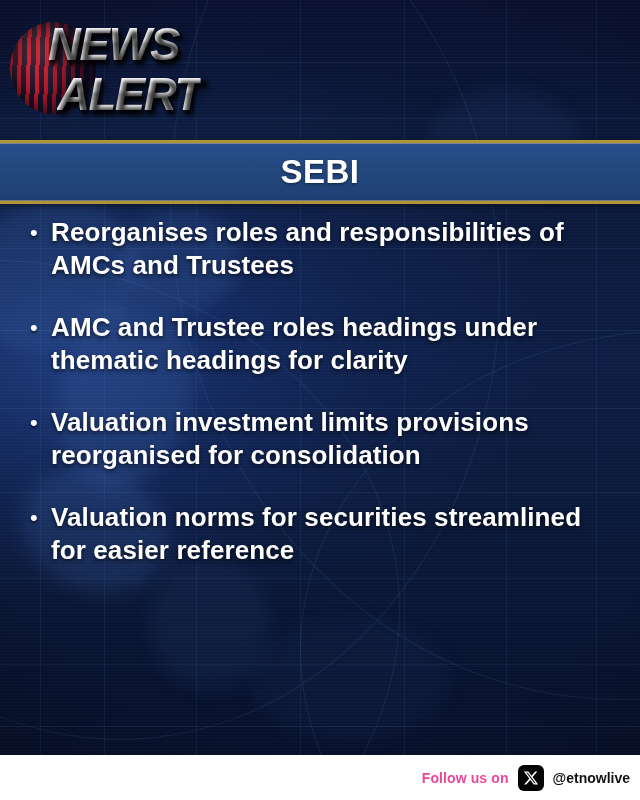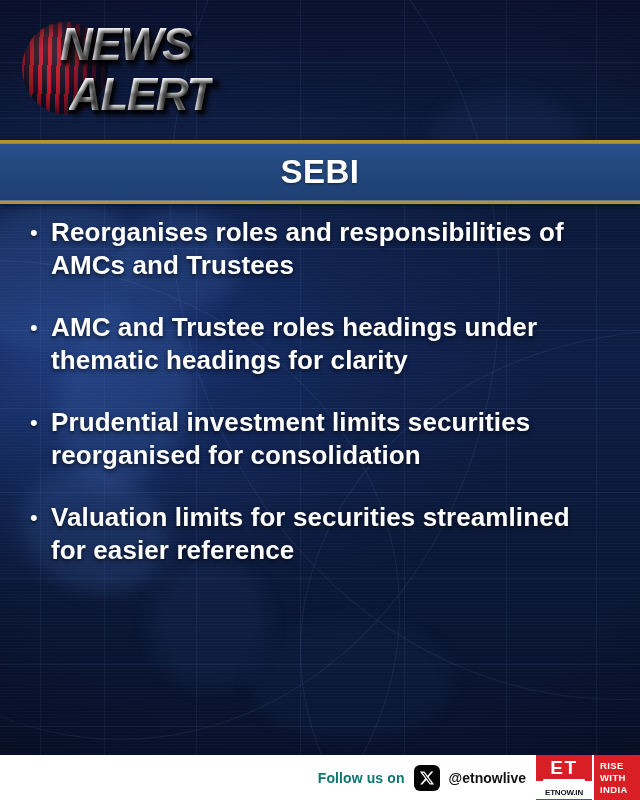--- a/index.html
+++ b/index.html
@@ -45,21 +45,21 @@
     position:absolute; inset:0;
     background:repeating-linear-gradient(180deg, rgba(255,255,255,0.018) 0px, rgba(255,255,255,0.018) 1px, rgba(0,0,0,0) 1px, rgba(0,0,0,0) 3px);
     pointer-events:none;
   }
   .vig {
     position:absolute; inset:0; pointer-events:none;
     background:radial-gradient(ellipse 110% 85% at 50% 45%, rgba(0,0,0,0) 55%, rgba(0,0,0,0.42) 100%);
   }
 
   
-  #logo { position:absolute; left:22px; top:14px; width:200px; height:112px; }
+  #logo { position:absolute; left:10px; top:14px; width:200px; height:112px; }
   .globe {
     position:absolute; left:0; top:8px; width:86px; height:92px;
     border-radius:50%;
     background:
       repeating-linear-gradient(92deg,
         #c0182a 0px, #c0182a 4px,
         #17142b 4px, #17142b 9px);
     box-shadow:inset -14px 0 22px rgba(6,10,28,0.85), inset 8px 0 14px rgba(0,0,0,0.35);
     overflow:hidden;
   }
@@ -134,21 +134,21 @@
   }
 
   
   #footer {
     position:absolute; left:0; bottom:0; width:640px; height:45px;
     background:#ffffff;
     display:flex; align-items:center; justify-content:flex-end;
   }
   #follow-wrap { display:flex; align-items:center; gap:9px; margin-right:10px; }
   #follow-label {
-    color:#0f766e; font-size:14px; font-weight:bold;
+    color:#ec4899; font-size:14px; font-weight:bold;
     letter-spacing:0.1px;
   }
   #x-icon {
     width:26px; height:26px; border-radius:6px;
     background:#050505;
     display:flex; align-items:center; justify-content:center;
   }
   #handle { color:#111111; font-size:14px; font-weight:bold; }
 
   
@@ -251,50 +251,34 @@
     <div class="bullet">
       <span class="dot">•</span>
       <span class="btext">Reorganises roles and responsibilities of AMCs and Trustees</span>
     </div>
     <div class="bullet">
       <span class="dot">•</span>
       <span class="btext">AMC and Trustee roles headings under thematic headings for clarity</span>
     </div>
     <div class="bullet">
       <span class="dot">•</span>
-      <span class="btext">Prudential investment limits securities reorganised for consolidation</span>
-    </div>
-    <div class="bullet">
-      <span class="dot">•</span>
-      <span class="btext">Valuation limits for securities streamlined for easier reference</span>
+      <span class="btext">Valuation investment limits provisions reorganised for consolidation</span>
+    </div>
+    <div class="bullet">
+      <span class="dot">•</span>
+      <span class="btext">Valuation norms for securities streamlined for easier reference</span>
     </div>
   </div>
 
   <div id="footer">
     <div id="follow-wrap">
       <span id="follow-label">Follow us on</span>
       <span id="x-icon">
         <svg width="16" height="16" viewBox="0 0 24 24" aria-hidden="true">
           <path fill="#ffffff" d="M18.244 2.25h3.308l-7.227 8.26 8.502 11.24H16.17l-5.214-6.817L4.99 21.75H1.68l7.73-8.835L1.254 2.25H8.08l4.713 6.231zm-1.161 17.52h1.833L7.084 4.126H5.117z"></path>
         </svg>
       </span>
       <span id="handle">@etnowlive</span>
     </div>
 
-    <div id="etnow">
-      <div id="et-left">
-        <span id="et-word">ET</span>
-        <span id="now-box">
-          <span id="now-word">NOW</span>
-        </span>
-        <span id="etnow-in">
-          <span id="etnow-in-text">ETNOW.IN</span>
-        </span>
-      </div>
-      <div id="et-right">
-        <span class="rwi">RISE</span>
-        <span class="rwi">WITH</span>
-        <span class="rwi">INDIA</span>
-      </div>
-    </div>
   </div>
 
 </div>
 
 </body></html>

